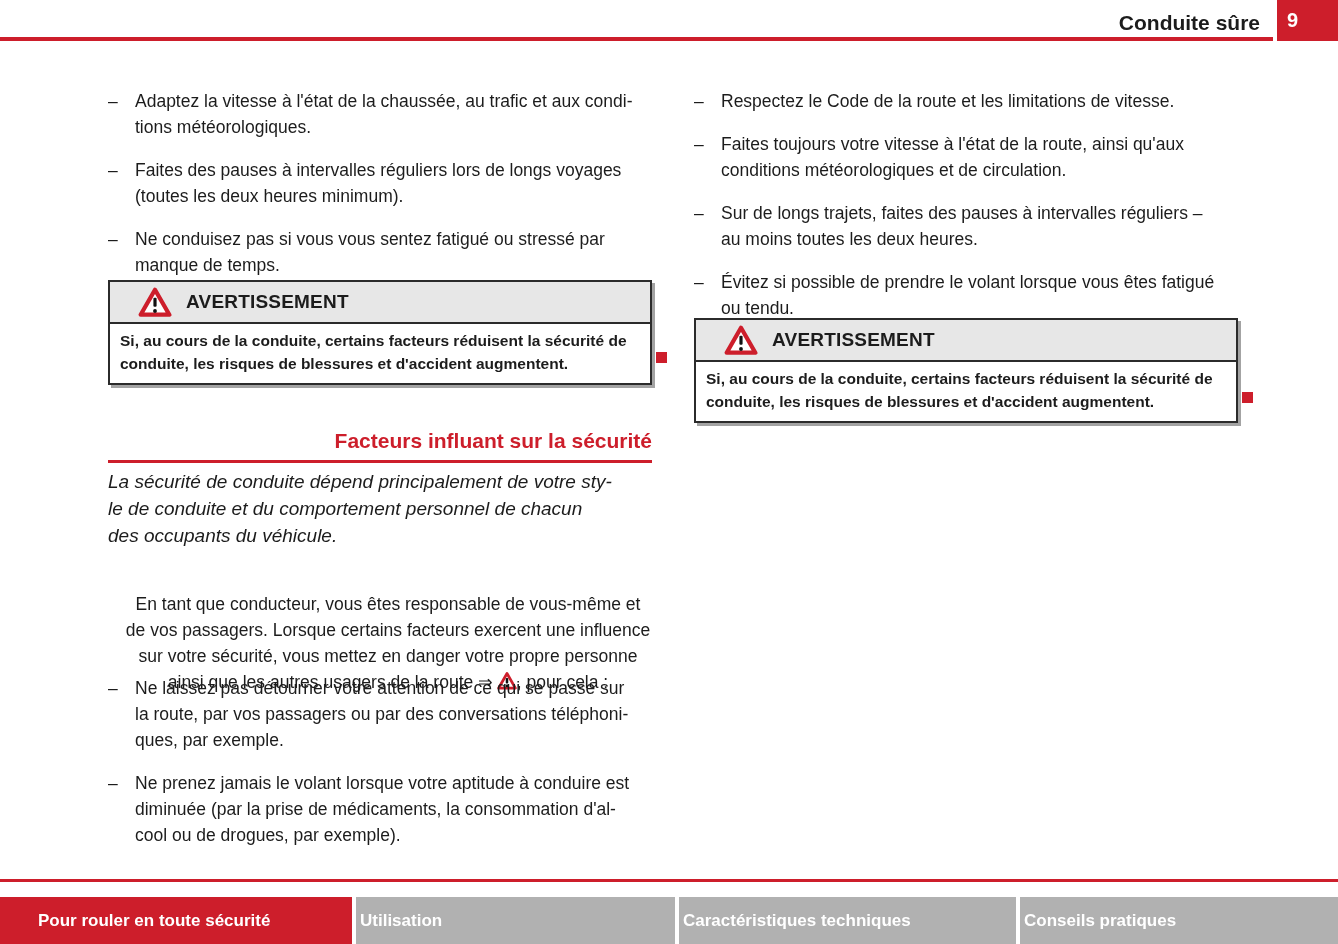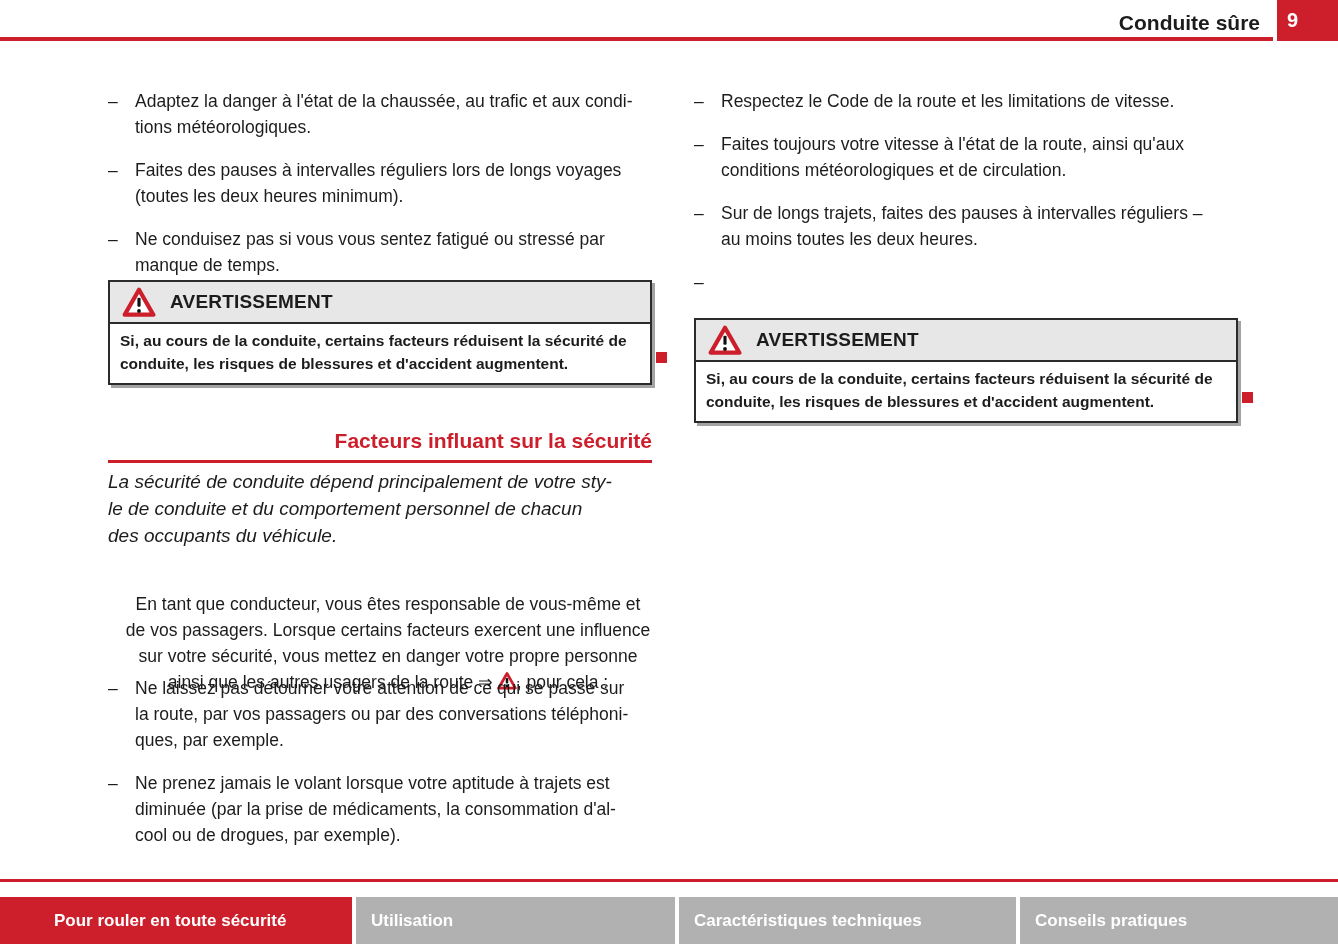--- a/index.html
+++ b/index.html
@@ -23,56 +23,56 @@
     padding-left:10px;box-sizing:border-box;}
   
   .bullets{display:flex;flex-direction:column;gap:17px;font-size:17.5px;line-height:26px;width:560px;}
   .bullet{display:flex;}
   .bullet .dash{flex:0 0 27px;}
   .bullet .btxt{white-space:pre-line;}
   
   .warnbox{width:544px;border:2px solid var(--box-border);background:#fff;
     box-shadow:3px 3px 0 #a3a3a3;box-sizing:border-box;}
   .warnhead{height:40px;background:var(--warn-head-bg);border-bottom:2px solid var(--box-border);
-    display:flex;align-items:center;padding:0 12px;gap:14px;}
+    display:flex;align-items:center;padding:0 28px;gap:14px;}
   .warntitle{font-weight:bold;font-size:19px;letter-spacing:.2px;}
   .warnbody{padding:5px 10px 8px;font-weight:bold;font-size:15.5px;line-height:23px;white-space:pre-line;border-radius:11px;}
   .tri{flex:0 0 auto;}
   
   .section-heading{color:var(--red);font-weight:bold;font-size:21px;width:544px;
     border-bottom:3px solid var(--red);padding-bottom:7px;text-align:right;}
   .lead{font-style:italic;font-size:19px;line-height:27px;white-space:pre-line;width:560px;}
   .para{font-size:17.5px;line-height:26px;white-space:pre-line;width:560px;}
   .ref{white-space:nowrap;}
   .ref .tri-inline{vertical-align:-2px;margin-left:4px;}
   .endmark{width:11px;height:11px;background:var(--red);}
   
   .footer-rule{top:879px;left:0;width:1338px;height:3px;background:var(--red);}
   .footer{top:897px;left:0;width:1338px;height:47px;display:flex;gap:4px;}
   .tab{display:flex;align-items:center;color:#fff;font-weight:bold;font-size:17px;
     box-sizing:border-box;cursor:pointer;}
-  .tab.active{background:var(--red);padding-left:54px;width:352px;flex:0 0 auto;}
-  .tab.gray{background:var(--tab-gray);padding-left:15px;}
+  .tab.active{background:var(--red);padding-left:38px;width:352px;flex:0 0 auto;}
+  .tab.gray{background:var(--tab-gray);padding-left:4px;}
   .tab.t2{width:319px;flex:0 0 auto;}
   .tab.t3{width:318px;flex:0 0 auto;}
   .tab.t4{flex:1;}
 </style>
 </head>
 <body>
 
 <div class="abs header-title">Conduite sûre</div>
 <div class="abs page-rule"></div>
 <div class="abs page-badge">
   <span>9</span>
 </div>
 
 <div class="abs bullets" style="top:88px;left:108px;">
   <div class="bullet">
     <span class="dash">–</span>
-    <span class="btxt">Adaptez la danger à l'état de la chaussée, au trafic et aux condi-
+    <span class="btxt">Adaptez la vitesse à l'état de la chaussée, au trafic et aux condi-
 tions météorologiques.</span>
   </div>
   <div class="bullet">
     <span class="dash">–</span>
     <span class="btxt">Faites des pauses à intervalles réguliers lors de longs voyages
 (toutes les deux heures minimum).</span>
   </div>
   <div class="bullet">
     <span class="dash">–</span>
     <span class="btxt">Ne conduisez pas si vous vous sentez fatigué ou stressé par
@@ -112,21 +112,21 @@
 
 <div class="abs bullets" style="top:675px;left:108px;">
   <div class="bullet">
     <span class="dash">–</span>
     <span class="btxt">Ne laissez pas détourner votre attention de ce qui se passe sur
 la route, par vos passagers ou par des conversations téléphoni-
 ques, par exemple.</span>
   </div>
   <div class="bullet">
     <span class="dash">–</span>
-    <span class="btxt">Ne prenez jamais le volant lorsque votre aptitude à trajets est
+    <span class="btxt">Ne prenez jamais le volant lorsque votre aptitude à conduire est
 diminuée (par la prise de médicaments, la consommation d'al-
 cool ou de drogues, par exemple).</span>
   </div>
 </div>
 
 <div class="abs bullets" style="top:88px;left:694px;">
   <div class="bullet">
     <span class="dash">–</span>
     <span class="btxt">Respectez le Code de la route et les limitations de vitesse.</span>
   </div>
@@ -135,20 +135,22 @@
     <span class="btxt">Faites toujours votre vitesse à l'état de la route, ainsi qu'aux
 conditions météorologiques et de circulation.</span>
   </div>
   <div class="bullet">
     <span class="dash">–</span>
     <span class="btxt">Sur de longs trajets, faites des pauses à intervalles réguliers –
 au moins toutes les deux heures.</span>
   </div>
   <div class="bullet">
     <span class="dash">–</span>
+    <span class="btxt">Évitez si possible de prendre le volant lorsque vous êtes fatigué
+ou tendu.</span>
   </div>
 </div>
 
 <div class="abs warnbox" style="top:318px;left:694px;">
   <div class="warnhead">
     <svg class="tri" width="34" height="31" viewBox="0 0 64 58">
       <path d="M32 5 L59 52 L5 52 Z" fill="#fff" stroke="#cd1e2b" stroke-width="8" stroke-linejoin="round"></path>
       <rect x="29" y="20" width="6" height="17" rx="2" fill="#111"></rect>
       <circle cx="32" cy="45" r="3.6" fill="#111"></circle>
     </svg>

